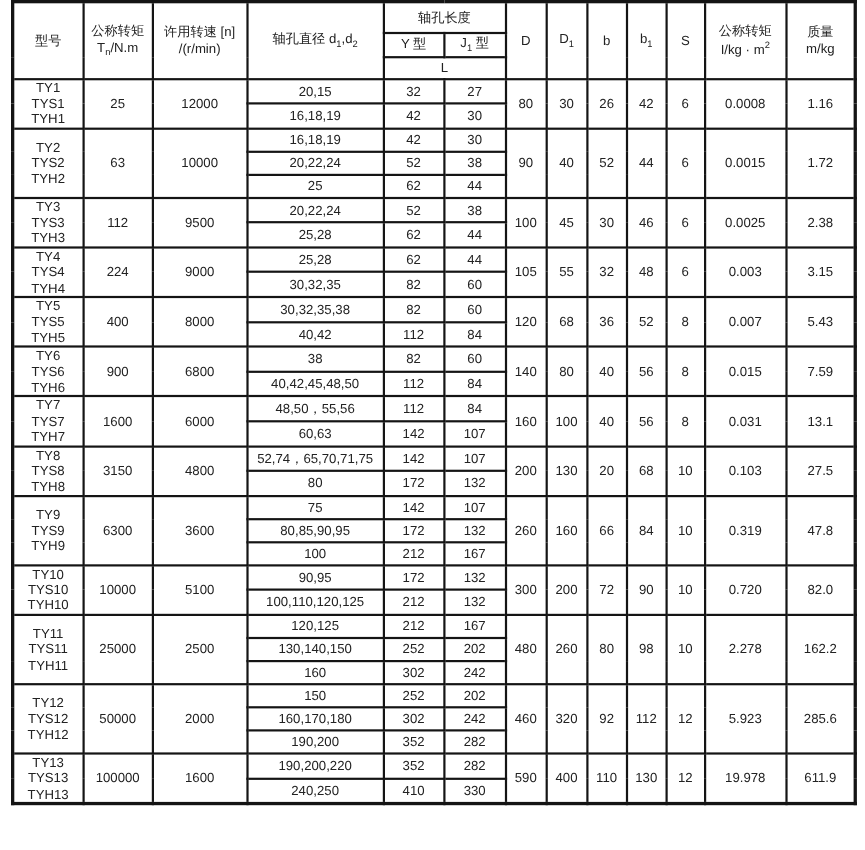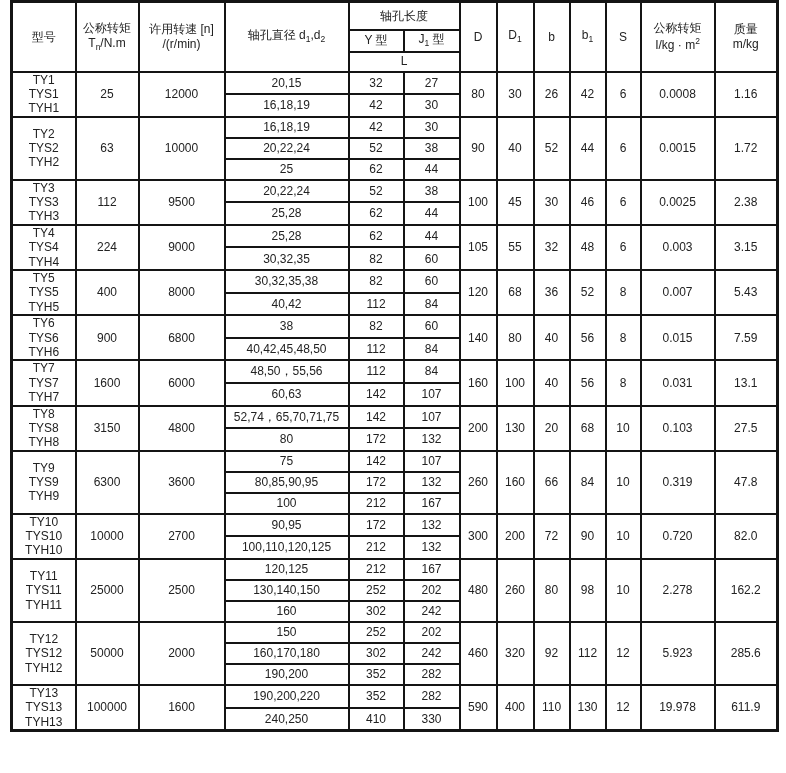--- a/index.html
+++ b/index.html
@@ -330,21 +330,21 @@
         <tr>
           <td>100</td>
           <td>212</td>
           <td>167</td>
         </tr>
         <tr>
           <td rowspan="2" class="model-cell">TY10
 TYS10
 TYH10</td>
           <td rowspan="2">10000</td>
-          <td rowspan="2">2700</td>
+          <td rowspan="2">5100</td>
           <td>90,95</td>
           <td>172</td>
           <td>132</td>
           <td rowspan="2">300</td>
           <td rowspan="2">200</td>
           <td rowspan="2">72</td>
           <td rowspan="2">90</td>
           <td rowspan="2">10</td>
           <td rowspan="2">0.720</td>
           <td rowspan="2">82.0</td>

